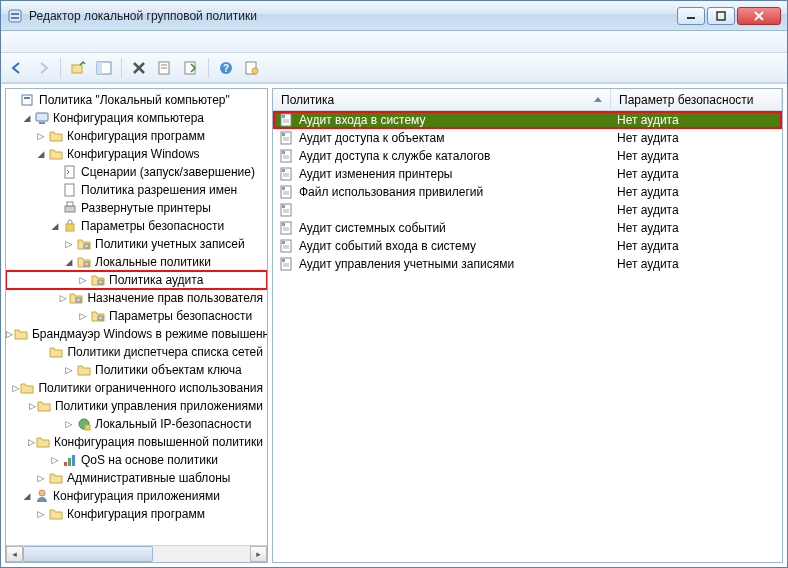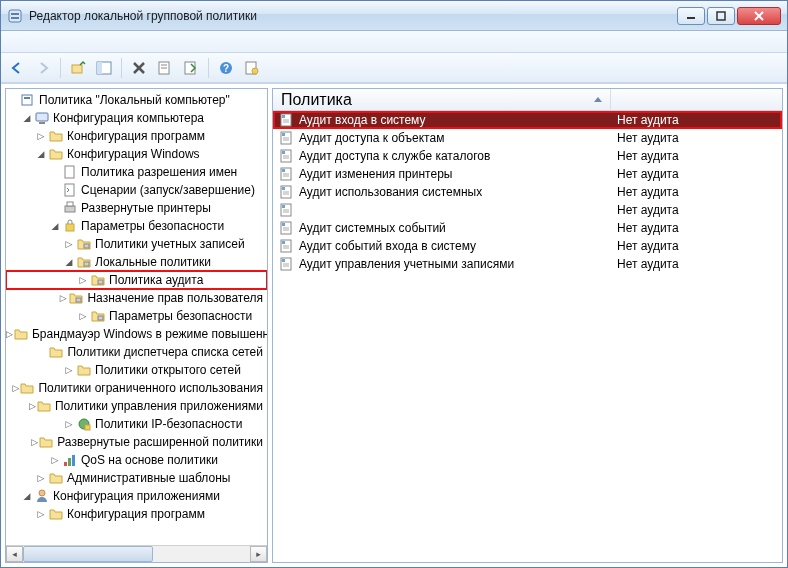--- a/index.html
+++ b/index.html
@@ -31,26 +31,26 @@
 .hscroll-thumb { position:absolute; top:0; height:16px; background:linear-gradient(to bottom,#e8eff7,#c9d9eb); border:1px solid #9cb6d6; border-radius:2px; }
 
 .tnode { display:flex; align-items:center; height:18px; padding-right:4px; cursor:pointer; }
 .tw { display:inline-block; }
 .exp { width:14px; height:14px; display:inline-flex; align-items:center; justify-content:center; font-size:9px; color:#5b5b5b; cursor:pointer; }
 .ticon { width:16px; height:16px; display:inline-flex; align-items:center; justify-content:center; margin-right:3px; }
 .tlabel { font-size:12px; color:#000; }
 .tnode.hilite { outline:2px solid #e11; outline-offset:-1px; background:#fff; }
 
 .list-pane { flex:1; border:1px solid #9cb6d6; margin:4px 4px 4px 2px; display:flex; flex-direction:column; overflow:hidden; }
-.lhead { height:22px; display:flex; background:linear-gradient(to bottom,#fdfdfd,#ebf1f8); border-bottom:1px solid #c7d6e8; font-size:16px; }
+.lhead { height:22px; display:flex; background:linear-gradient(to bottom,#fdfdfd,#ebf1f8); border-bottom:1px solid #c7d6e8; font-size:12px; }
 .lhcol { padding:3px 8px; border-right:1px solid #d5dfec; display:flex; align-items:center; }
 .lhcol.sort::after { content:""; margin-left:auto; width:0;height:0; border-left:4px solid transparent; border-right:4px solid transparent; border-bottom:5px solid #6d88a8; }
 .lbody { flex:1; overflow:auto; font-size:12px; }
 .lrow { display:flex; height:18px; align-items:center; cursor:pointer; }
-.lrow.sel { background:#7f1d1d; color:#fff; }
+.lrow.sel { background:#4d7c0f; color:#fff; }
 .lcell { padding:0 6px; display:flex; align-items:center; overflow:hidden; }
 .licon { width:16px; height:16px; margin-right:4px; display:inline-flex; align-items:center; justify-content:center; flex-shrink:0; }
 .red-outline { outline:2px solid #e11; outline-offset:-2px; }
 
 svg { overflow:visible; }
 </style>
 </head>
 <body>
 
 <div class="window">
@@ -198,35 +198,35 @@
             </span>
             <span class="tlabel">Конфигурация Windows</span>
           </div>
 
         <div class="tnode">
             <span class="tw" style="width:42px"></span>
             <span class="exp"></span>
             <span class="ticon">
               <svg width="16" height="16">
                 <rect x="3" y="2" width="9" height="12" fill="#fff" stroke="#888"></rect>
-              </svg>
-            </span>
-            <span class="tlabel">Политика разрешения имен</span>
+                <path d="M5 6l2 2-2 2" fill="none" stroke="#5a7fb0"></path>
+              </svg>
+            </span>
+            <span class="tlabel">Сценарии (запуск/завершение)</span>
           </div>
 
         <div class="tnode">
             <span class="tw" style="width:42px"></span>
             <span class="exp"></span>
             <span class="ticon">
               <svg width="16" height="16">
                 <rect x="3" y="2" width="9" height="12" fill="#fff" stroke="#888"></rect>
-                <path d="M5 6l2 2-2 2" fill="none" stroke="#5a7fb0"></path>
-              </svg>
-            </span>
-            <span class="tlabel">Сценарии (запуск/завершение)</span>
+              </svg>
+            </span>
+            <span class="tlabel">Политика разрешения имен</span>
           </div>
 
         <div class="tnode">
             <span class="tw" style="width:42px"></span>
             <span class="exp"></span>
             <span class="ticon">
               <svg width="16" height="16">
                 <rect x="3" y="6" width="10" height="6" fill="#d0d0d0" stroke="#888"></rect>
                 <rect x="5" y="2" width="6" height="4" fill="#fff" stroke="#888"></rect>
               </svg>
@@ -329,21 +329,21 @@
           </div>
 
         <div class="tnode">
             <span class="tw" style="width:56px"></span>
             <span class="exp">▷</span>
             <span class="ticon">
               <svg width="16" height="16">
                 <path d="M2 4h4l1 2h7v7H2z" fill="#f7e09a" stroke="#c9a83a"></path>
               </svg>
             </span>
-            <span class="tlabel">Политики открытого сетей</span>
+            <span class="tlabel">Политики объектам ключа</span>
           </div>
 
         <div class="tnode">
             <span class="tw" style="width:56px"></span>
             <span class="exp">▷</span>
             <span class="ticon">
               <svg width="16" height="16">
                 <path d="M2 4h4l1 2h7v7H2z" fill="#f7e09a" stroke="#c9a83a"></path>
               </svg>
             </span>
@@ -363,32 +363,32 @@
 
         <div class="tnode">
             <span class="tw" style="width:56px"></span>
             <span class="exp">▷</span>
             <span class="ticon">
               <svg width="16" height="16">
                 <circle cx="8" cy="8" r="5" fill="#6fb16f" stroke="#3a8a3a"></circle>
                 <rect x="9" y="9" width="5" height="5" fill="#f0d060" stroke="#c9a83a"></rect>
               </svg>
             </span>
-            <span class="tlabel">Политики IP-безопасности</span>
-          </div>
-
-        <div class="tnode">
-            <span class="tw" style="width:56px"></span>
-            <span class="exp">▷</span>
-            <span class="ticon">
-              <svg width="16" height="16">
-                <path d="M2 4h4l1 2h7v7H2z" fill="#f7e09a" stroke="#c9a83a"></path>
-              </svg>
-            </span>
-            <span class="tlabel">Развернутые расширенной политики</span>
+            <span class="tlabel">Локальный IP-безопасности</span>
+          </div>
+
+        <div class="tnode">
+            <span class="tw" style="width:56px"></span>
+            <span class="exp">▷</span>
+            <span class="ticon">
+              <svg width="16" height="16">
+                <path d="M2 4h4l1 2h7v7H2z" fill="#f7e09a" stroke="#c9a83a"></path>
+              </svg>
+            </span>
+            <span class="tlabel">Конфигурация повышенной политики</span>
           </div>
 
         <div class="tnode">
             <span class="tw" style="width:42px"></span>
             <span class="exp">▷</span>
             <span class="ticon">
               <svg width="16" height="16">
                 <rect x="2" y="10" width="3" height="4" fill="#d95252"></rect>
                 <rect x="6" y="6" width="3" height="8" fill="#5aa85a"></rect>
                 <rect x="10" y="3" width="3" height="11" fill="#4a8fd9"></rect>
@@ -437,20 +437,23 @@
         <span class="hscroll-thumb" style="left:17px; width:130px"></span>
         <span class="hscroll-btn" style="right:0">▸</span>
       </div>
     </div>
 
     <div class="list-pane">
       <div class="lhead">
         <div class="lhcol sort" style="width:338px">
             <span>Политика</span>
           </div>
+        <div class="lhcol" style="flex:1">
+            <span>Параметр безопасности</span>
+          </div>
       </div>
       <div class="lbody" id="list-body">
           <div class="lrow sel red-outline">
             <div class="lcell" style="width: 338px;">
               <span class="licon">
                 <svg width="16" height="16">
                   <rect x="2" y="2" width="10" height="12" fill="#fff" stroke="#888"></rect>
                   <rect x="3" y="3" width="3" height="3" fill="#6fa4d9"></rect>
                   <line x1="4" y1="8" x2="10" y2="8" stroke="#aaa"></line>
                   <line x1="4" y1="10" x2="10" y2="10" stroke="#aaa"></line>
@@ -505,21 +508,21 @@
           <div class="lrow">
             <div class="lcell" style="width: 338px;">
               <span class="licon">
                 <svg width="16" height="16">
                   <rect x="2" y="2" width="10" height="12" fill="#fff" stroke="#888"></rect>
                   <rect x="3" y="3" width="3" height="3" fill="#6fa4d9"></rect>
                   <line x1="4" y1="8" x2="10" y2="8" stroke="#aaa"></line>
                   <line x1="4" y1="10" x2="10" y2="10" stroke="#aaa"></line>
                 </svg>
               </span>
-              <span>Аудит использования системных</span>
+              <span>Файл использования привилегий</span>
             </div>
             <div class="lcell" style="flex: 1 1 0%;">Нет аудита</div>
           </div>
           <div class="lrow">
             <div class="lcell" style="width: 338px;">
               <span class="licon">
                 <svg width="16" height="16">
                   <rect x="2" y="2" width="10" height="12" fill="#fff" stroke="#888"></rect>
                   <rect x="3" y="3" width="3" height="3" fill="#6fa4d9"></rect>
                   <line x1="4" y1="8" x2="10" y2="8" stroke="#aaa"></line>

